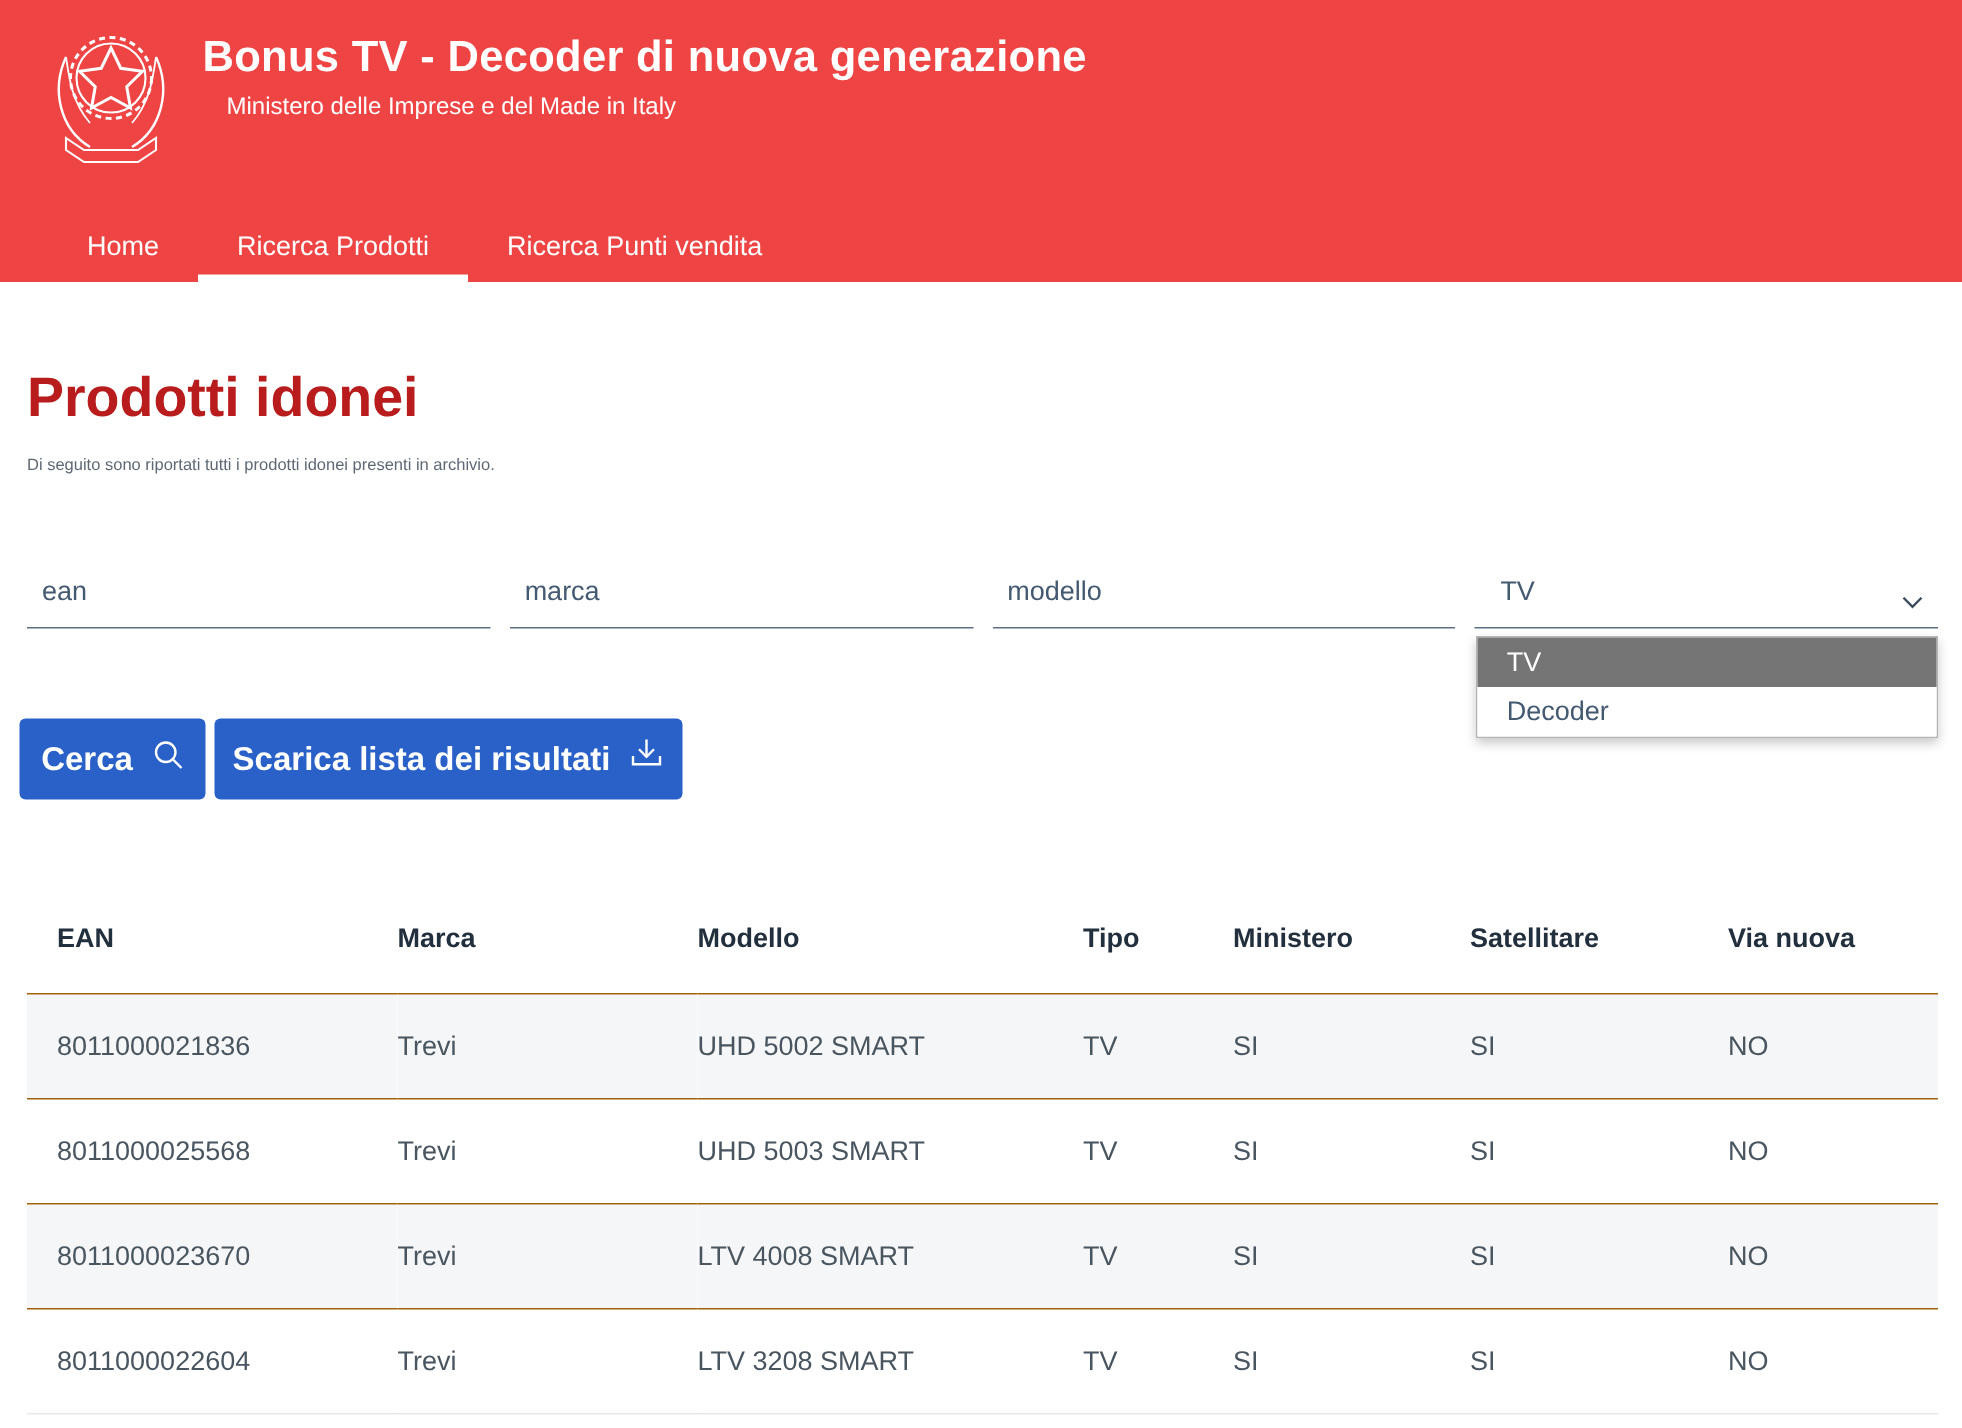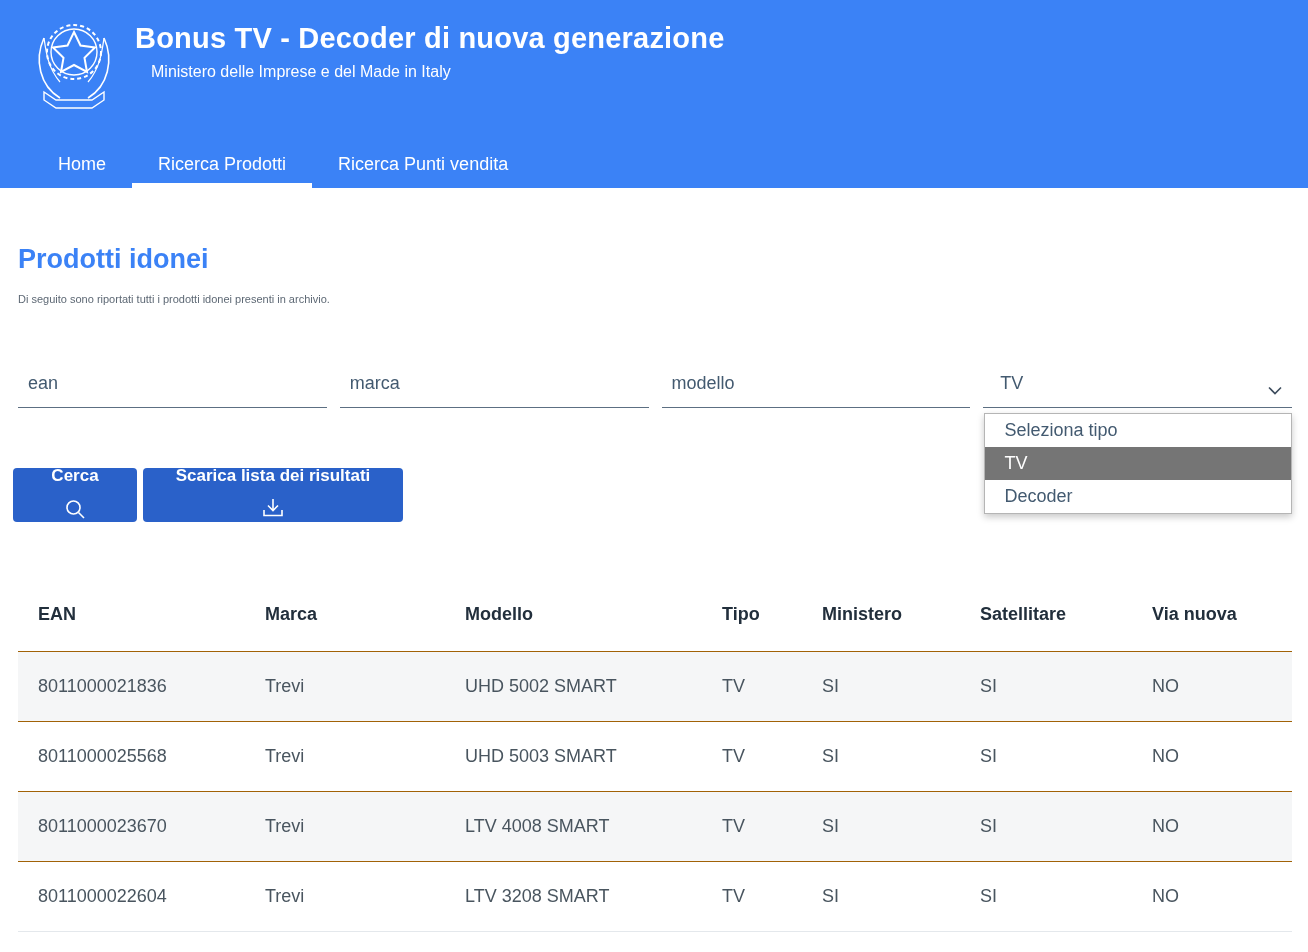--- a/index.html
+++ b/index.html
@@ -9,21 +9,21 @@
     font-family: "Liberation Sans", sans-serif;
     background: #ffffff;
     overflow: hidden;
     position: relative;
   }
 
   
   .site-header {
     position: relative;
     height: 188px;
-    background: #3b82f6;
+    background: #ef4444;
     color: #fff;
   }
   .logo-wrap { position: absolute; left: 30px; top: 8px; }
   .header-text { position: absolute; left: 135px; top: 22px; }
   .app-title { margin: 0; font-size: 29px; font-weight: bold; letter-spacing: .2px; }
   .app-sub { margin: 7px 16px 0; font-size: 16px; line-height: 1.25; font-weight: normal; }
   .app-sub2 { margin: 3px 0 0; font-size: 16px; line-height: 1.25; font-weight: normal; }
 
   .main-nav { position: absolute; left: 32px; bottom: 0; display: flex; }
   .nav-item {
@@ -33,21 +33,21 @@
     color: #fff; font-size: 18px; cursor: pointer;
     white-space: nowrap;
   }
   .nav-item.active::after {
     content: ""; position: absolute; left: 0; right: 0; bottom: 0;
     height: 5px; background: #fff;
   }
 
   
   .main { padding: 0 16px 0 18px; }
-  .page-title { margin: 56px 0 0; font-size: 27px; font-weight: bold; color: #3b82f6; }
+  .page-title { margin: 56px 0 0; font-size: 37px; font-weight: bold; color: #b91c1c; }
   .page-intro { margin: 18px 0 0; font-size: 11px; color: #5d6874; }
 
   
   .filters {
     position: relative;
     margin-top: 62px;
     display: grid;
     grid-template-columns: repeat(4, 1fr);
     column-gap: 13px;
   }
@@ -89,26 +89,25 @@
   .dropdown-option.selected { background: #757575; color: #ffffff; }
 
   
   .actions { margin-top: 60px; display: flex; }
   .btn {
     display: inline-flex; align-items: center; justify-content: center;
     gap: 12px;
     height: 54px;
     border: none; border-radius: 4px;
     background: #2a61c9; color: #fff;
-    font-family: inherit; font-size: 17px; font-weight: bold;
+    font-family: inherit; font-size: 22px; font-weight: bold;
     cursor: pointer;
-    flex-direction: column;
   }
   .btn-cerca { width: 124px; margin-left: -5px; }
-  .btn-scarica { width: 260px; margin-left: 6px; }
+  .btn-scarica { width: 312px; margin-left: 6px; }
 
   
   .results-table { margin-top: 64px; width: 1274px; border-collapse: collapse; table-layout: fixed; }
   .results-table th {
     text-align: left; vertical-align: top;
     padding: 18px 0 26px 0;
     font-size: 18px; font-weight: bold; color: #222f3c;
   }
   .results-table th:first-child, .results-table td:first-child { padding-left: 20px; }
   .results-table tbody tr { height: 70px; border-top: 1px solid #a16207; }
@@ -158,21 +157,20 @@
     <div class="select-control">
       <span>TV</span>
       <span class="chev">
         <svg width="14" height="9" viewBox="0 0 14 9" fill="none" stroke="#3d4c5d" stroke-width="1.6">
           <polyline points="1,1.5 7,7.5 13,1.5"></polyline>
         </svg>
       </span>
     </div>
 
     <div class="dropdown-panel">
-      <div class="dropdown-option">Seleziona tipo</div>
       <div class="dropdown-option selected">TV</div>
       <div class="dropdown-option">Decoder</div>
     </div>
   </div>
 
   <div class="actions">
     <button class="btn btn-cerca">
       <span>Cerca</span>
       <span>
         <svg width="22" height="22" viewBox="0 0 22 22" fill="none" stroke="#ffffff" stroke-width="1.6">

